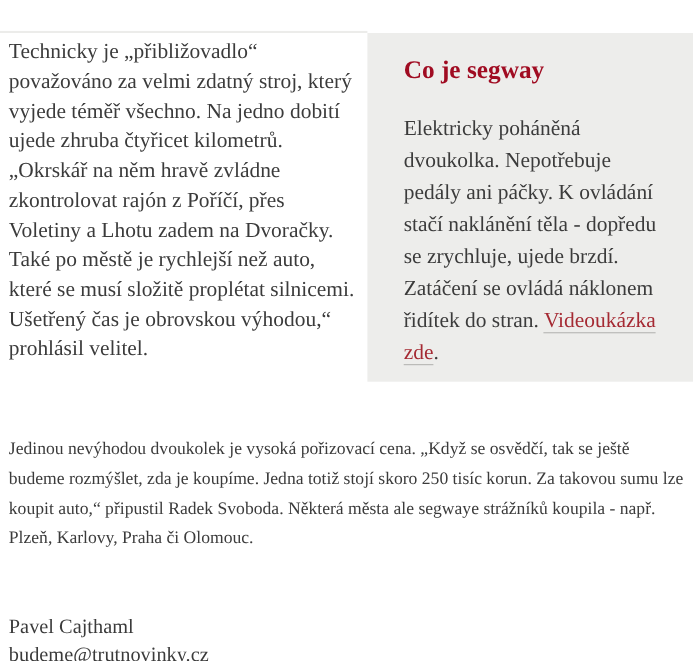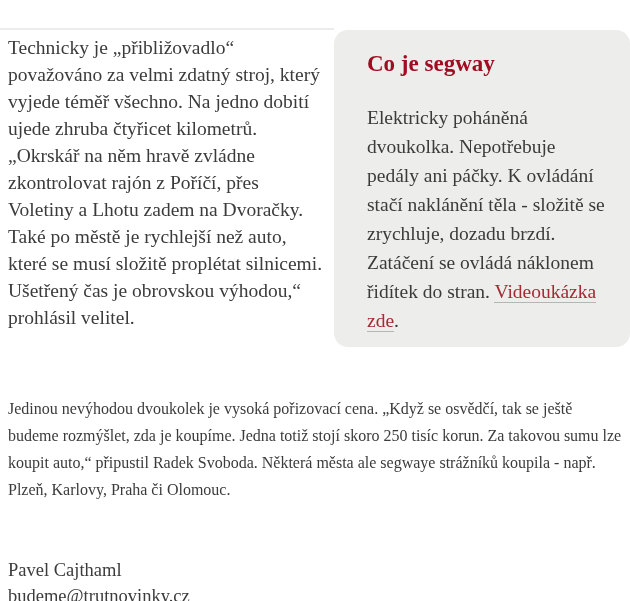--- a/index.html
+++ b/index.html
@@ -27,21 +27,20 @@
     line-height: 27px;
     color: #3b3b3b;
   }
   .sidebar-box {
     position: absolute;
     left: 334px; top: 2px;
     width: 296px; height: 317px;
     background: #ededeb;
     box-sizing: border-box;
     padding: 21px 22px 0 33px;
-    border-radius: 14px;
   }
   .sidebar-title {
     margin: 0 0 26px 0;
     font-size: 23px;
     font-weight: bold;
     color: #a00c22;
   }
   .sidebar-text {
     margin: 0;
     font-size: 19.5px;
@@ -74,21 +73,21 @@
 <body>
 
 <div class="page">
 
   <div class="top-hairline"></div>
 
   <div class="left-col">Technicky je „přibližovadlo“ považováno za velmi zdatný stroj, který vyjede téměř všechno. Na jedno dobití ujede zhruba čtyřicet kilometrů. „Okrskář na něm hravě zvládne zkontrolovat rajón z Poříčí, přes Voletiny a Lhotu zadem na Dvoračky. Také po městě je rychlejší než auto, které se musí složitě proplétat silnicemi. Ušetřený čas je obrovskou výhodou,“ prohlásil velitel.</div>
 
   <div class="sidebar-box">
     <h2 class="sidebar-title">Co je segway</h2>
-    <p class="sidebar-text"><span>Elektricky poháněná dvoukolka. Nepotřebuje pedály ani páčky. K ovládání stačí naklánění těla - složitě se zrychluje, dozadu brzdí. Zatáčení se ovládá náklonem řidítek do stran. </span><a class="video-link">Videoukázka zde</a><span>.</span></p>
+    <p class="sidebar-text"><span>Elektricky poháněná dvoukolka. Nepotřebuje pedály ani páčky. K ovládání stačí naklánění těla - dopředu se zrychluje, ujede brzdí. Zatáčení se ovládá náklonem řidítek do stran. </span><a class="video-link">Videoukázka zde</a><span>.</span></p>
   </div>
 
   <div class="bottom-par">Jedinou nevýhodou dvoukolek je vysoká pořizovací cena. „Když se osvědčí, tak se ještě budeme rozmýšlet, zda je koupíme. Jedna totiž stojí skoro 250 tisíc korun. Za takovou sumu lze koupit auto,“ připustil Radek Svoboda. Některá města ale segwaye strážníků koupila - např. Plzeň, Karlovy, Praha či Olomouc.</div>
 
   <div class="footer">
     <div>Pavel Cajthaml</div>
     <div>budeme@trutnovinky.cz</div>
   </div>
 
 </div>

